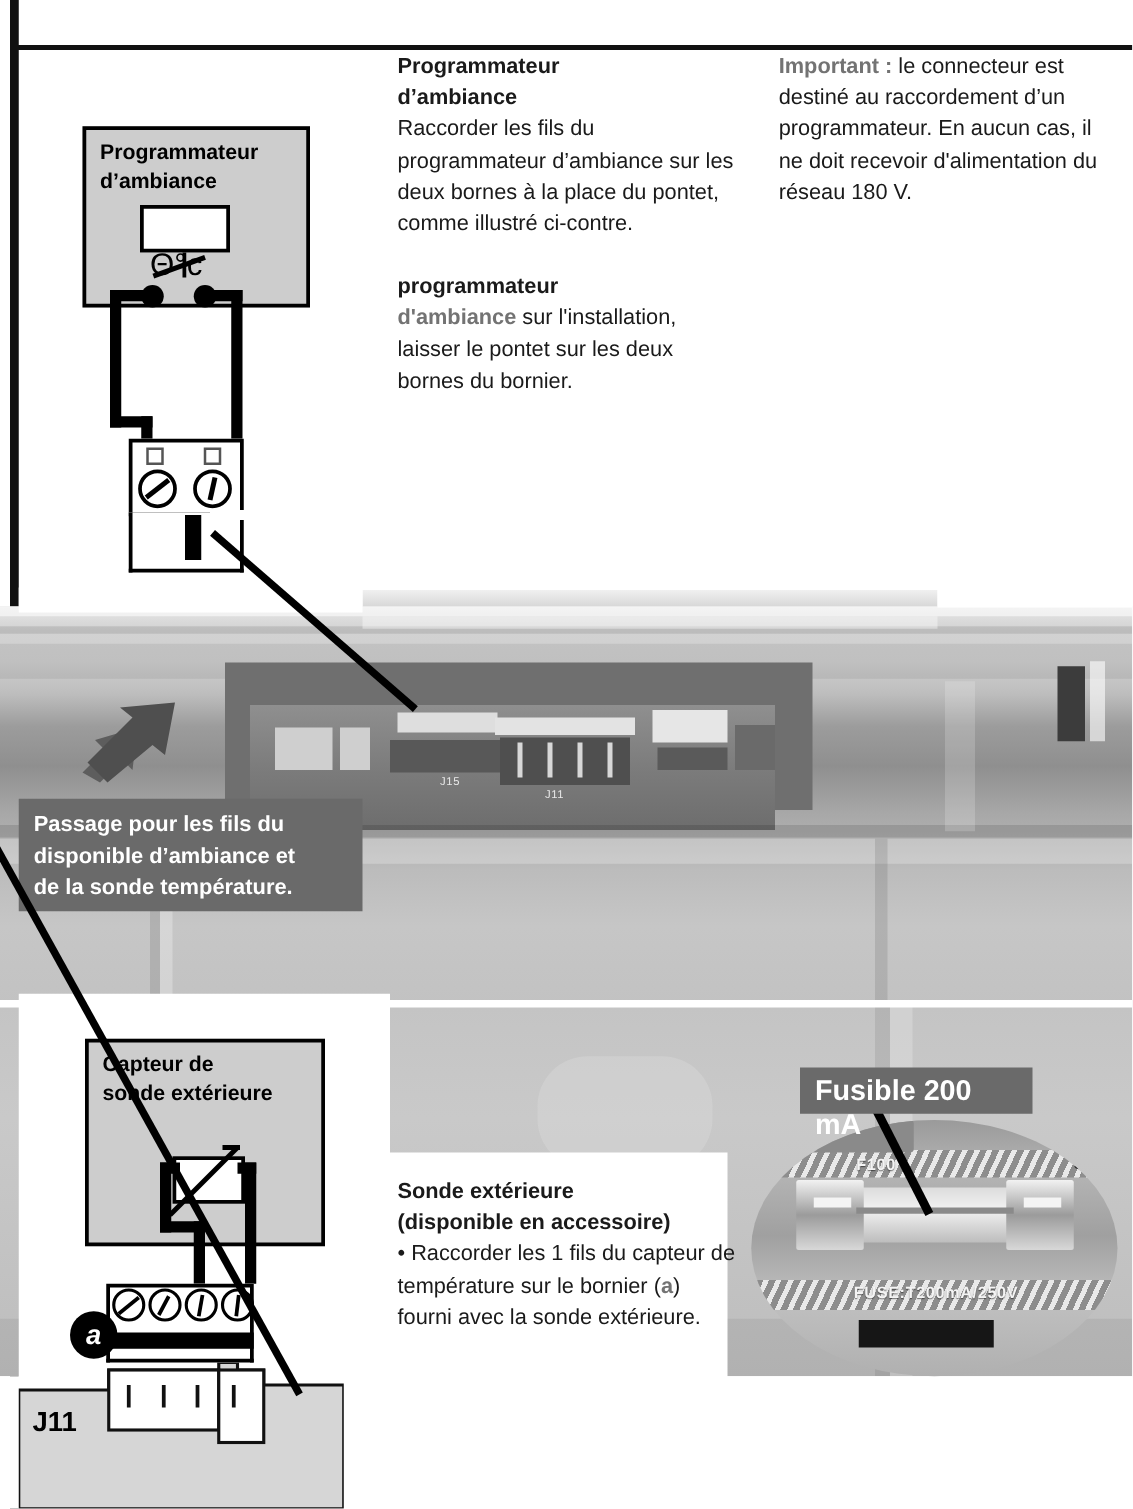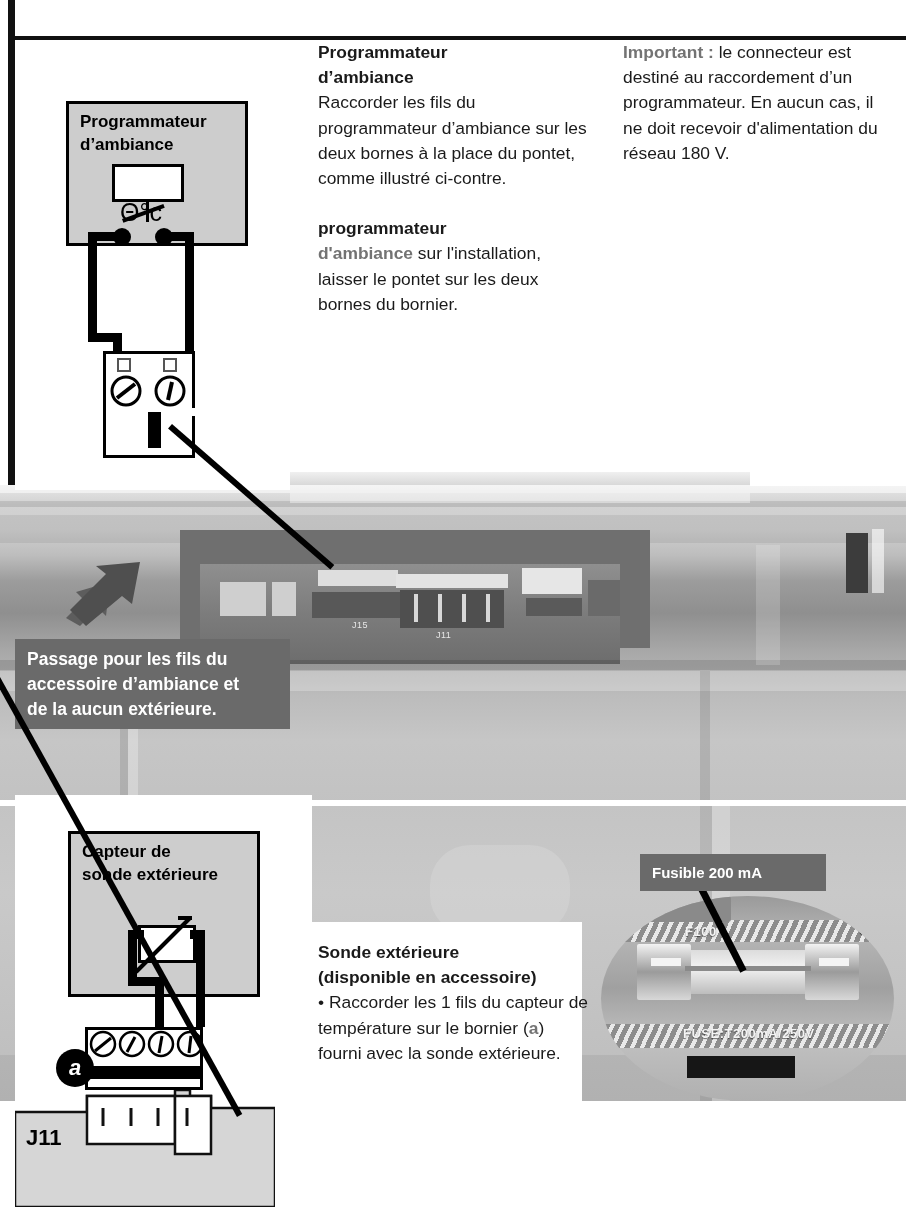--- a/index.html
+++ b/index.html
@@ -213,22 +213,22 @@
 
   <div class="mask" style="left:15px;top:470px;width:275px;height:20px;"></div>
   <div class="mask" style="left:750px;top:470px;width:156px;height:16px;"></div>
   <div class="mask" style="left:15px;top:795px;width:297px;height:412px;"></div>
   <div class="mask" style="left:0;top:1101px;width:906px;height:106px;"></div>
   <div class="mask" style="left:312px;top:922px;width:270px;height:180px;"></div>
   <div class="mask" style="left:0;top:800px;width:906px;height:6px;"></div>
 
   <div class="callout" style="left:15px;top:639px;width:275px;height:90px;">
     <div>Passage pour les fils du</div>
-    <div>accessoire d’ambiance et</div>
-    <div>de la aucun extérieure.</div>
+    <div>disponible d’ambiance et</div>
+    <div>de la sonde température.</div>
   </div>
 
   <div class="fuse-circle" style="left:601px;top:896px;width:293px;height:205px;">
     <div class="hatch" style="left:0;top:24px;width:293px;height:22px;"></div>
     <div class="hatch" style="left:0;top:128px;width:293px;height:24px;"></div>
     <div class="pcb-part" style="left:30px;top:0;width:100px;height:26px;background:#8a8a8a;border-radius:3px;"></div>
     <div class="fuse-body" style="left:72px;top:54px;width:150px;height:44px;"></div>
     <div class="fuse-cap" style="left:36px;top:48px;width:54px;height:56px;"></div>
     <div class="fuse-cap" style="left:204px;top:48px;width:54px;height:56px;"></div>
     <div class="rib" style="left:50px;top:62px;width:30px;height:8px;background:#f4f4f4;"></div>
@@ -236,21 +236,21 @@
     <div class="rib" style="left:84px;top:70px;width:126px;height:5px;background:#8a8a8a;"></div>
     <div class="pcb-dark" style="left:86px;top:160px;width:108px;height:22px;background:#161616;"></div>
     <span class="silk" style="left:84px;top:28px;">F100</span>
     <span class="silk" style="left:82px;top:130px;">FUSE:T200mA/250V</span>
     <span class="silk-d" style="left:258px;top:2px;">A E</span>
     <span class="silk-d" style="left:258px;top:26px;">5 2</span>
   </div>
 
   <div class="leader" style="left:703px;top:884px;width:96px;height:7px;transform:rotate(63deg);"></div>
 
-  <div class="callout" style="left:640px;top:854px;width:186px;height:37px;padding:5px 12px;font-size:15px;line-height:27px;">
+  <div class="callout" style="left:640px;top:854px;width:186px;height:37px;padding:5px 12px;font-size:23px;line-height:27px;">
     <span>Fusible 200 mA</span>
   </div>
 
   <div class="diagram-box" style="left:66px;top:101px;width:182px;height:145px;"></div>
   <div class="diagram-title" style="left:80px;top:110px;width:170px;">
     <div>Programmateur</div>
     <div>d’ambiance</div>
   </div>
   <div class="white-box" style="left:112px;top:164px;width:72px;height:38px;"></div>
   <div class="sym" style="left:120px;top:166px;margin-top:32px;">Θ°c</div>

